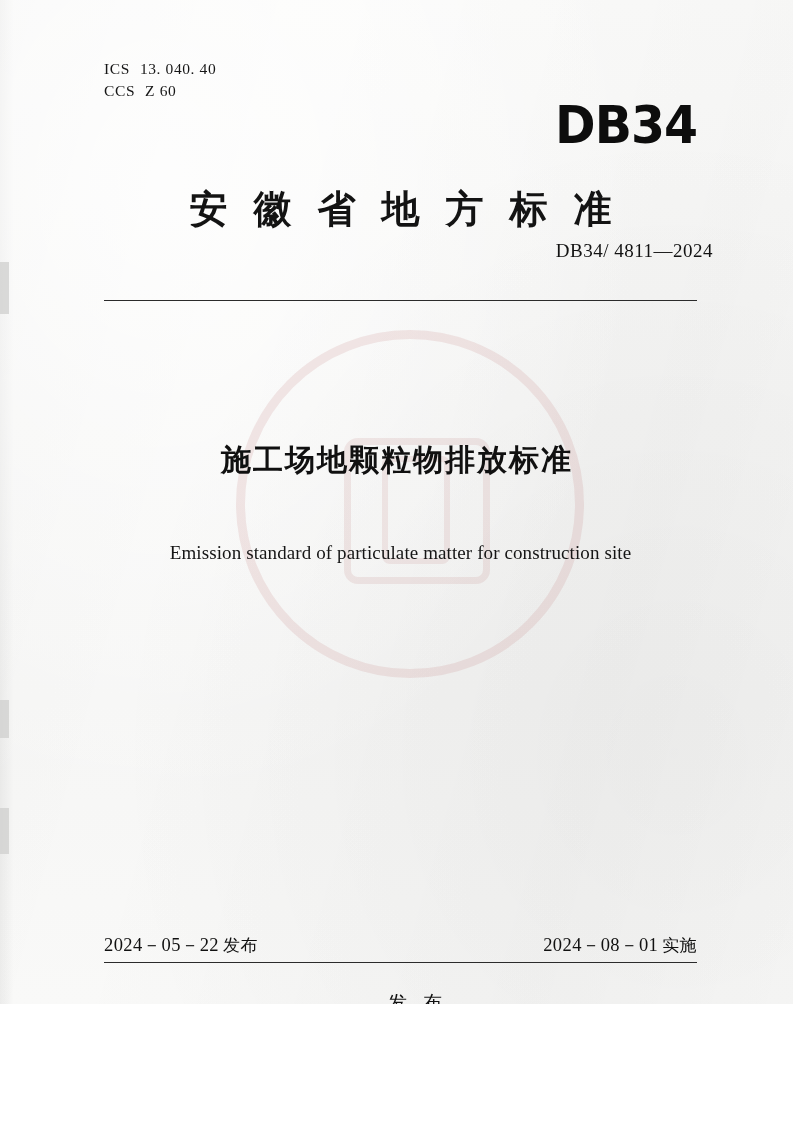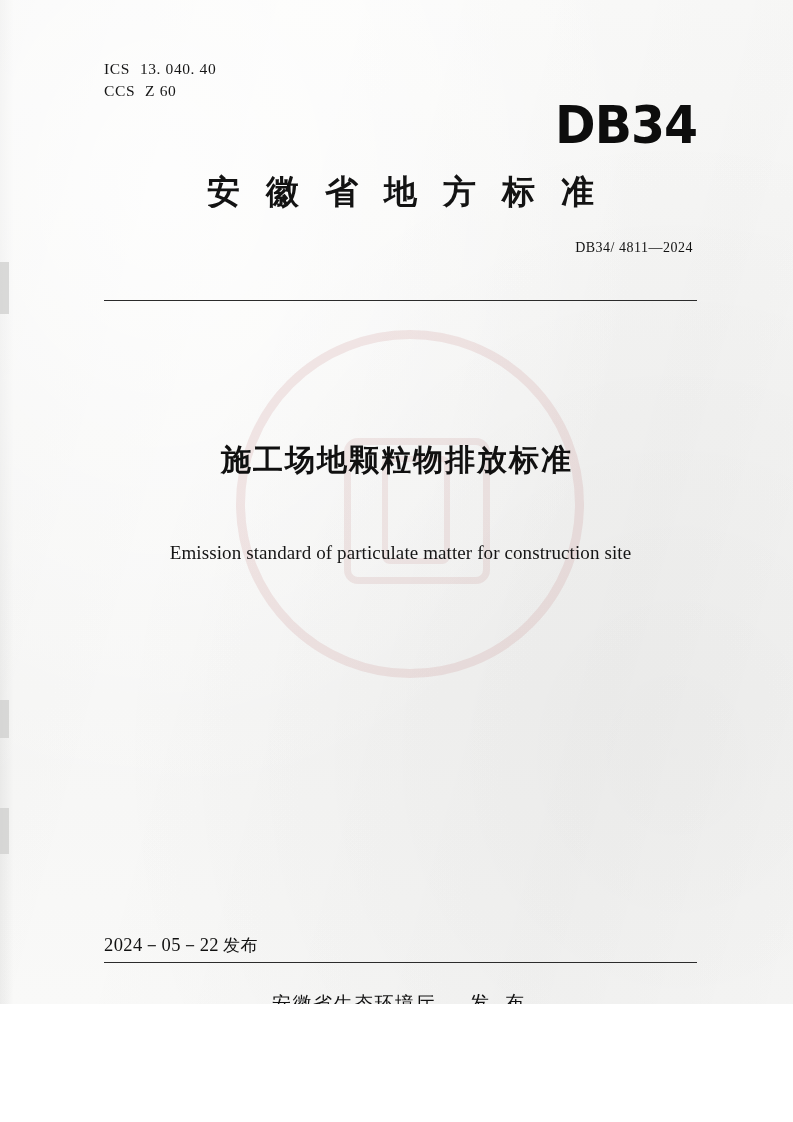--- a/index.html
+++ b/index.html
@@ -118,36 +118,36 @@
     letter-spacing: -1px;
     color: #0d0d0d;
     transform: scaleX(0.94);
     transform-origin: right center;
   }
 
   .std-title {
     position: absolute;
     left: 104px;
     right: 96px;
-    top: 170px;
+    top: 184px;
     text-align: center;
     font-family: "DejaVu Sans", sans-serif;
-    font-size: 33px;
+    font-size: 38px;
     font-weight: 700;
     letter-spacing: 26px;
     text-indent: 26px;
     color: #131313;
   }
 
   .std-number {
     position: absolute;
-    right: 100px;
+    right: 80px;
     top: 240px;
     font-family: "Liberation Serif", serif;
-    font-size: 14px;
+    font-size: 19px;
     letter-spacing: 0.5px;
     color: #121212;
   }
 
   .rule-top {
     position: absolute;
     left: 104px;
     right: 96px;
     top: 300px;
     height: 0;
@@ -271,25 +271,27 @@
     <div class="rule-top"></div>
 
     <div class="main-title">施工场地颗粒物排放标准</div>
 
     <div class="sub-title">Emission standard of particulate matter for construction site</div>
 
     <div class="footer-dates">
       <div class="date">
         <span>2024－05－22</span><span class="cn">发布</span>
       </div>
+      <div class="date">
+        <span>2024－08－01</span><span class="cn">实施</span>
+      </div>
     </div>
 
     <div class="rule-bottom"></div>
 
     <div class="issuers">
       <div class="issuer-names">
-        <div>安徽省生态环境厅</div>
       </div>
       <div class="issue-word">发 布</div>
     </div>
 
   </div>
 </div>
 
 </body></html>

